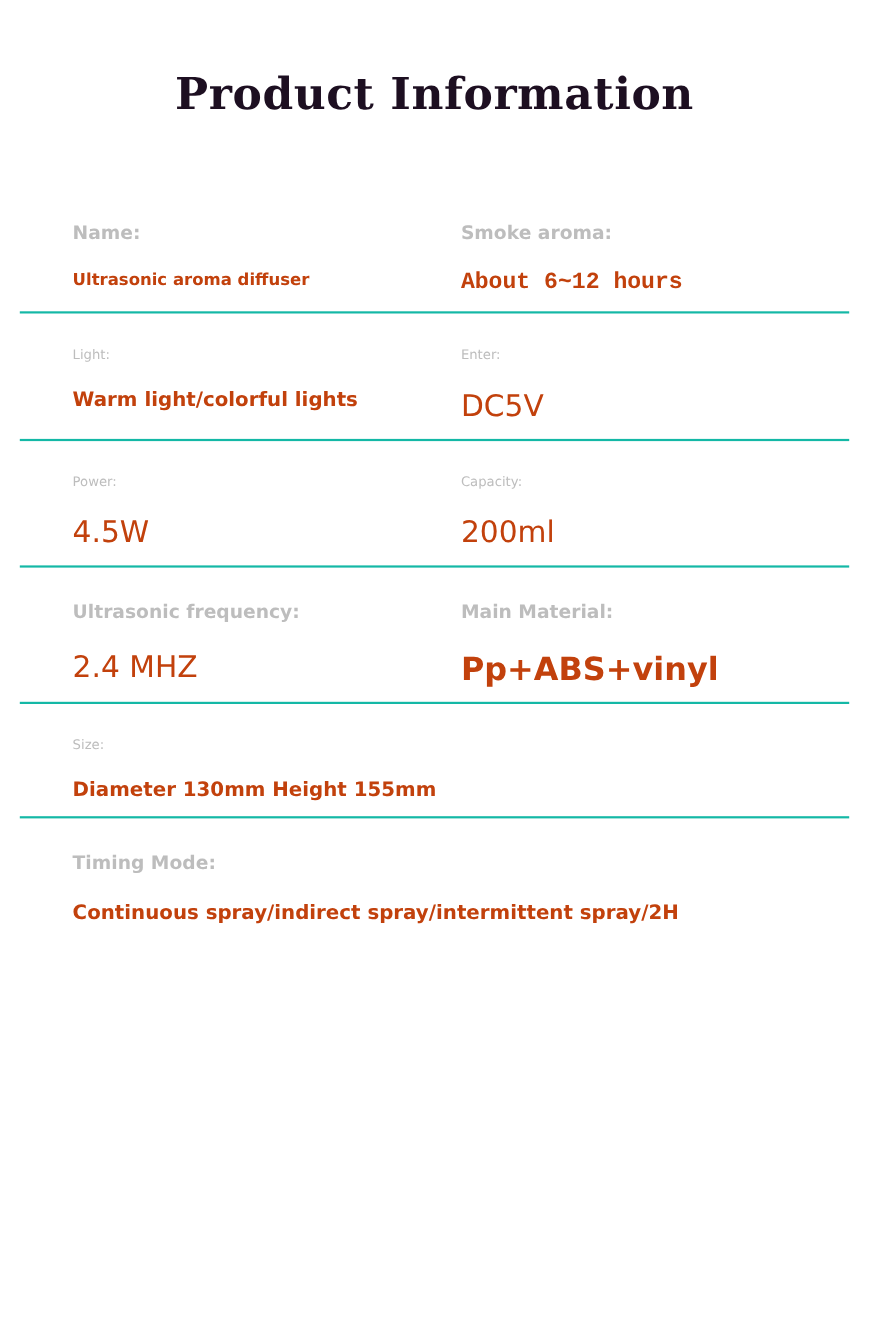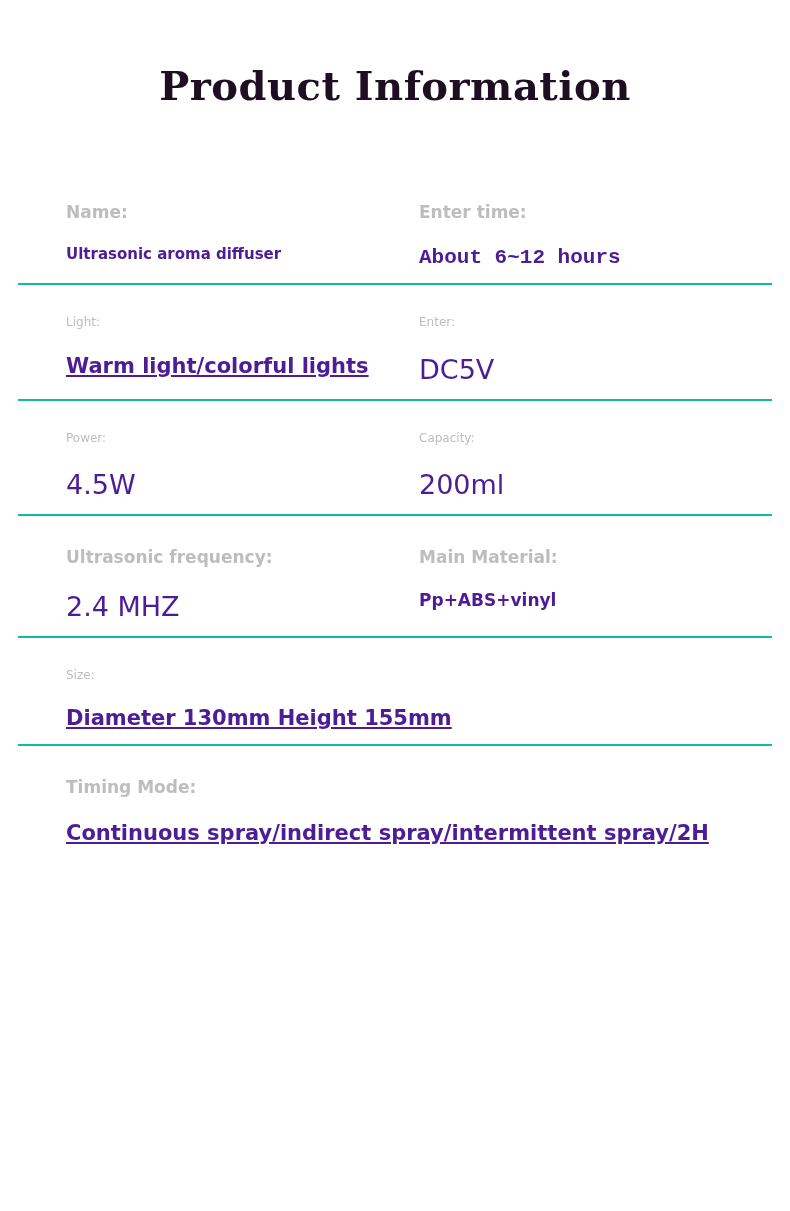--- a/index.html
+++ b/index.html
@@ -58,44 +58,43 @@
     font-weight: normal;
     line-height: 1.3;
     margin-bottom: 22px;
     white-space: nowrap;
   }
   .spec-label.bold {
     font-weight: bold;
     font-size: 17px;
   }
   .spec-value {
-    color: #4c1d95;
+    color: #c2410c;
     line-height: 1.25;
     white-space: nowrap;
   }
   .v-small-bold {
     font-size: 15px;
     font-weight: bold;
   }
   .v-med-bold {
     font-size: 21px;
     font-weight: bold;
     font-family: Liberation Mono, monospace;
   }
   .v-large {
     font-size: 27px;
     font-weight: normal;
   }
   .v-med {
-    font-size: 21px;
+    font-size: 18px;
     font-weight: bold;
-    text-decoration: underline;
   }
   .v-xlarge-bold {
-    font-size: 17px;
+    font-size: 29px;
     font-weight: bold;
   }
   .row-2 .spec-cell { padding-top: 30px; }
   .row-3 .spec-cell { padding-top: 30px; }
   .row-4 .spec-cell { padding-top: 30px; }
   .row-5 .spec-cell { padding-top: 30px; }
   .row-6 .spec-cell { padding-top: 30px; }
   .full-width { width: 100%; }
 </style>
 </head>
@@ -106,21 +105,21 @@
   <h1 class="title">Product Information</h1>
 
   <div class="spec-table">
 
     <div class="spec-row row-1">
       <div class="spec-cell">
         <div class="spec-label bold">Name:</div>
         <div class="spec-value v-small-bold">Ultrasonic aroma diffuser</div>
       </div>
       <div class="spec-cell right">
-        <div class="spec-label bold">Enter time:</div>
+        <div class="spec-label bold">Smoke aroma:</div>
         <div class="spec-value v-med-bold">About 6~12 hours</div>
       </div>
     </div>
 
     <div class="spec-row row-2">
       <div class="spec-cell">
         <div class="spec-label">Light:</div>
         <div class="spec-value v-med">Warm light/colorful lights</div>
       </div>
       <div class="spec-cell right">

